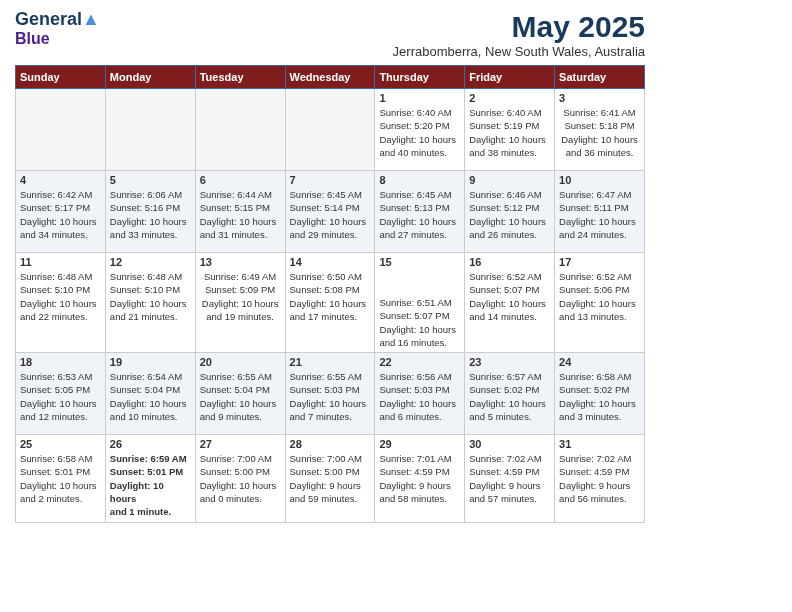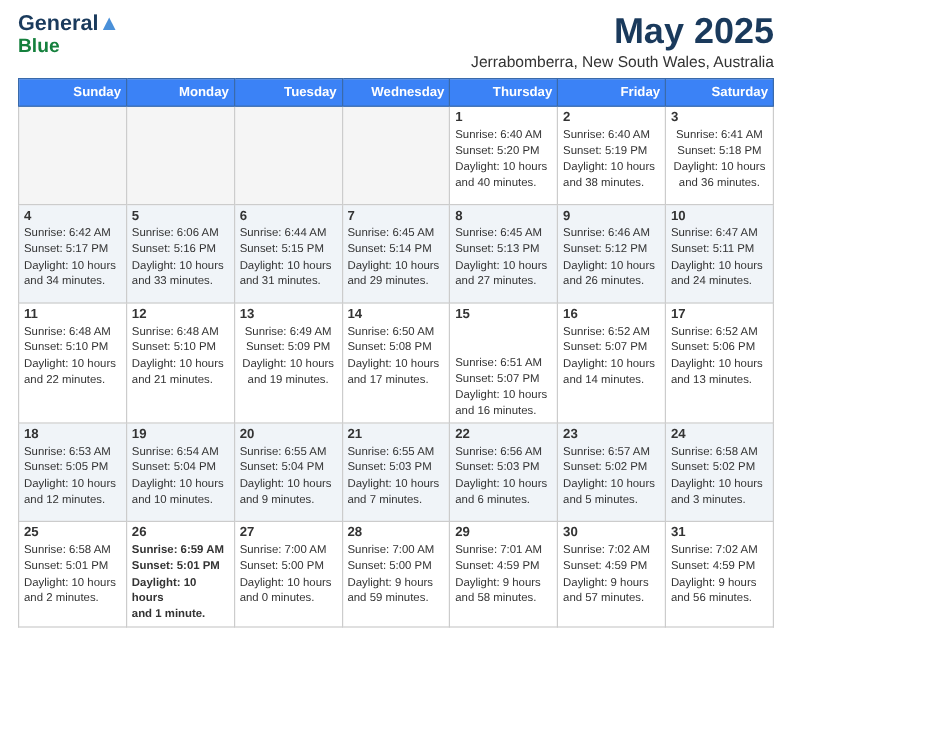--- a/index.html
+++ b/index.html
@@ -44,24 +44,24 @@
     .location {
       font-size: 13px;
       color: #333;
     }
     .calendar-table {
       width: 100%;
       border-collapse: collapse;
       font-size: 10px;
     }
     .calendar-table th {
-      background: #3b82f6;
+      background: #7f1d1d;
       color: #fff;
       padding: 5px 4px;
-      text-align: right;
+      text-align: left;
       font-size: 11px;
       font-weight: bold;
       border: 1px solid #3a6aaa;
     }
     .calendar-table td {
       border: 1px solid #ccc;
       vertical-align: top;
       padding: 3px 4px;
       width: calc(100%/7);
       height: 82px;
@@ -89,21 +89,21 @@
 </head>
 <body>
 
 <div class="container">
   <div class="header">
     <div class="logo">
       <div>
         <div style="display:flex;align-items:center;">
           <span class="logo-text">General<span>▲</span></span>
         </div>
-        <div class="logo-text" style="color:#15803d;font-size:16px;">Blue</div>
+        <div class="logo-text" style="color:#4c1d95;font-size:16px;">Blue</div>
       </div>
     </div>
     <div class="title-block">
       <div class="month-title">May 2025</div>
       <div class="location">Jerrabomberra, New South Wales, Australia</div>
     </div>
   </div>
 
   <table class="calendar-table">
     <thead>

